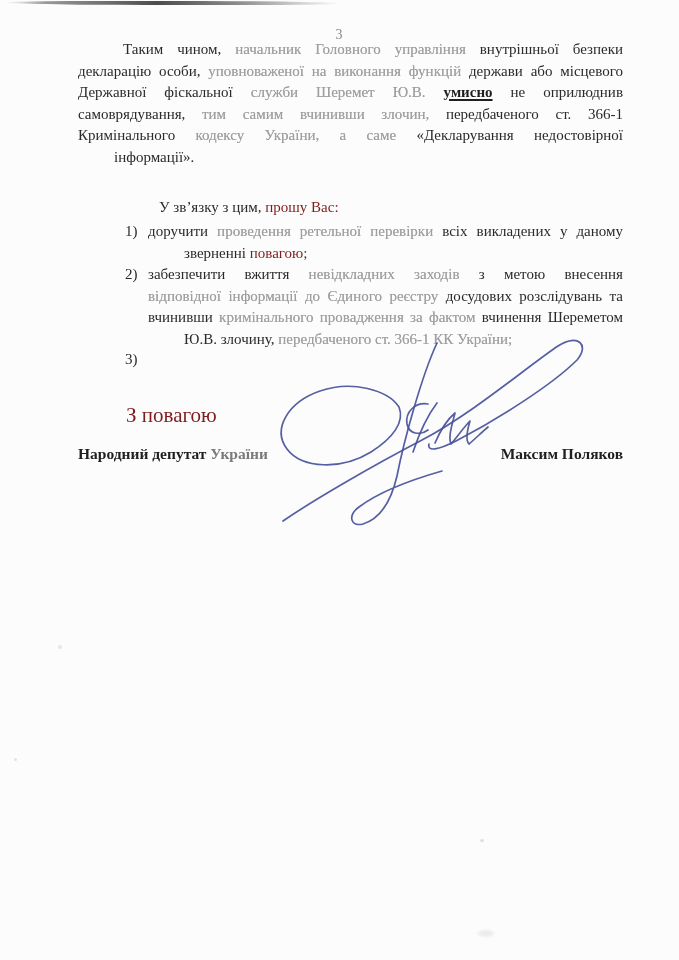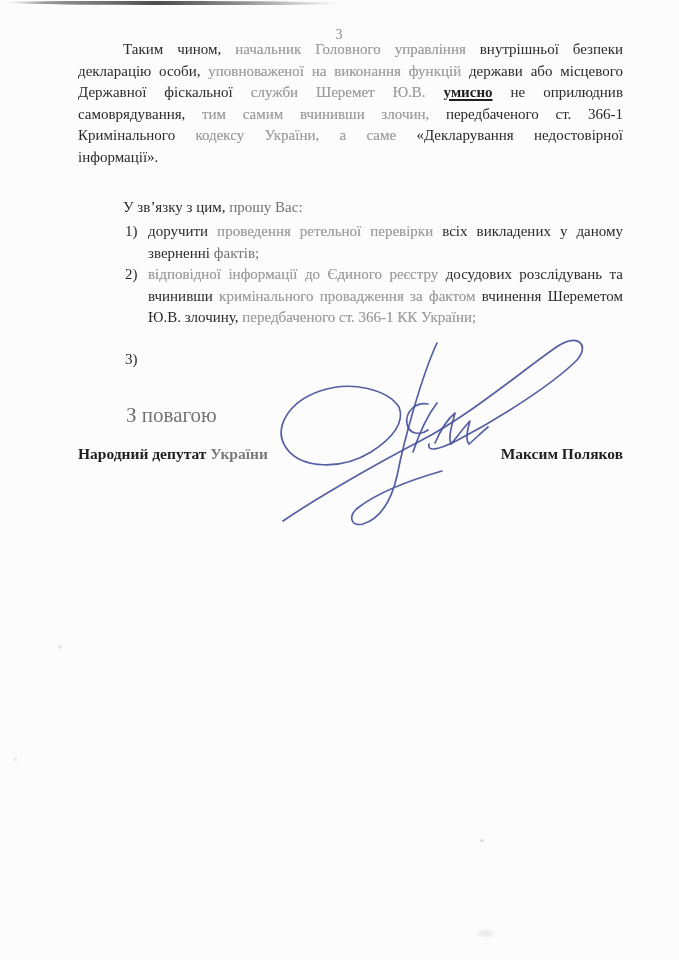--- a/index.html
+++ b/index.html
@@ -21,26 +21,26 @@
   }
   .textblock{left:78px;width:545px;}
   .tline{
     font-size:15px;
     line-height:21.5px;
     text-align:justify;
     text-align-last:justify;
     text-justify:inter-word;
     white-space:normal;
   }
-  .tline.last{text-align-last:left;}
+  .tline.last{text-align-last:left;margin-left:36px;}
   .tline.ind{text-indent:45px;}
   
   .seg-d{color:#2a2a2a;}
   .seg-f{color:#9f9f9f;text-shadow:0 0 .5px #b5b5b5;}
-  .seg-m{color:#737373;}
+  .seg-m{color:#7f1d1d;}
   .seg-b{color:#1f1f1f;font-weight:bold;}
   .seg-bm{color:#7a7a7a;font-weight:bold;}
   .seg-bu{
     color:#1f1f1f;font-weight:bold;
     text-decoration:underline;
     text-decoration-thickness:1.5px;
     text-underline-offset:2px;
   }
   
   .req-item{left:78px;width:545px;}
@@ -112,27 +112,28 @@
     </div>
 
   <div class="abs textblock" style="top:197px">
       <div class="tline last ind"><span class="seg-d">У зв’язку з цим, </span><span class="seg-m">прошу Вас:</span></div>
     </div>
 
   <div class="abs req-item" style="top:221px">
     <div class="req-marker">1)</div>
     <div class="req-lines">
         <div class="tline"><span class="seg-d">доручити </span><span class="seg-f">проведення ретельної перевірки </span><span class="seg-d">всіх викладених у даному</span></div>
-        <div class="tline last"><span class="seg-d">зверненні </span><span class="seg-m">фактів;</span></div>
+        <div class="tline last"><span class="seg-d">зверненні </span><span class="seg-m">повагою;</span></div>
       </div>
   </div>
 
   <div class="abs req-item" style="top:264px">
     <div class="req-marker">2)</div>
     <div class="req-lines">
+        <div class="tline"><span class="seg-d">забезпечити вжиття </span><span class="seg-f">невідкладних заходів </span><span class="seg-d">з метою внесення</span></div>
         <div class="tline"><span class="seg-f">відповідної інформації до Єдиного реєстру </span><span class="seg-d">досудових розслідувань та</span></div>
         <div class="tline"><span class="seg-d">вчинивши </span><span class="seg-f">кримінального провадження за фактом </span><span class="seg-d">вчинення Шереметом</span></div>
         <div class="tline last"><span class="seg-d">Ю.В. злочину, </span><span class="seg-f">передбаченого ст. 366-1 КК України;</span></div>
       </div>
   </div>
 
   <div class="abs req-item" style="top:349px">
     <div class="req-marker">3)</div>
   </div>
 

